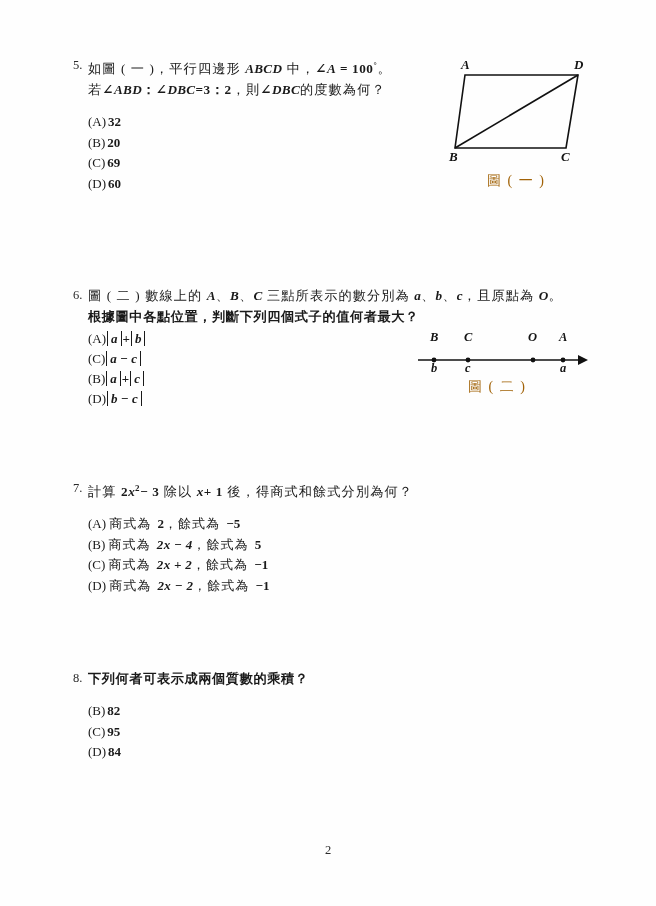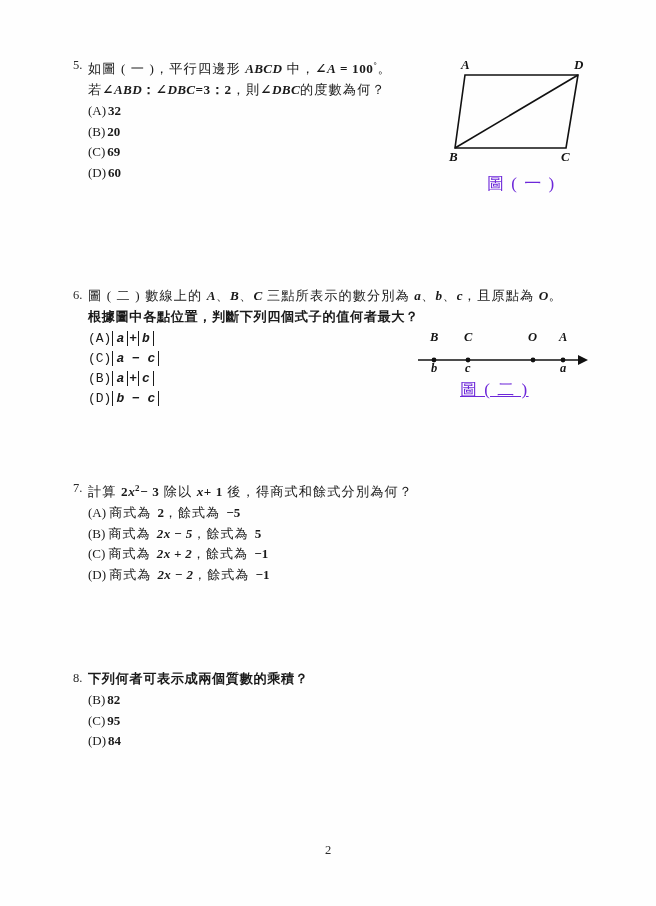--- a/index.html
+++ b/index.html
@@ -48,21 +48,21 @@
     font-weight: 600;
   }
   .stem .cjk { font-weight: 500; letter-spacing: 1.1px; text-align: center; }
   .mathi {
     font-style: italic;
     font-weight: bold;
     letter-spacing: 0.3px;
   }
   .mathb { font-weight: bold; font-style: normal; }
   .opts {
-    margin-top: 1px;
+    margin-top: 12px;
   }
   .opt {
     font-size: 13px;
     line-height: 20.5px;
     white-space: nowrap;
   }
   .opt .lab {
     font-style: normal;
     font-weight: 400;
     letter-spacing: 0;
@@ -96,24 +96,24 @@
     font-size: 9px;
     vertical-align: super;
     font-weight: bold;
     font-style: normal;
   }
 
   
   .figure { position: absolute; }
   .fig-caption {
     position: absolute;
-    font-size: 17px;
+    font-size: 14px;
     letter-spacing: 1.5px;
     white-space: nowrap;
-    color: #6d28d9;
+    color: #a16207;
   }
   .fig-label {
     position: absolute;
     font-size: 13px;
     font-style: italic;
     font-weight: bold;
     color: #141414;
     white-space: nowrap;
   }
   .fig-label.small {
@@ -166,21 +166,21 @@
     <span class="fig-caption" style="left:47px; top:117px;">圖 ( 一 )</span>
   </div>
 
   <div class="question" style="left:62px; top:285px; width:390px;">
     <div class="q-num">6.</div>
     <div class="q-body">
       <div class="stem">
         <span class="cjk">圖 ( 二 ) 數線上的 </span><span class="mathi">A</span><span class="cjk">、</span><span class="mathi">B</span><span class="cjk">、</span><span class="mathi">C</span><span class="cjk"> 三點所表示的數分別為 </span><span class="mathi">a</span><span class="cjk">、</span><span class="mathi">b</span><span class="cjk">、</span><span class="mathi">c</span><span class="cjk">，且原點為 </span><span class="mathi">O</span><span class="cjk">。</span>
       </div>
       <div class="stem cjk">根據圖中各點位置，判斷下列四個式子的值何者最大？</div>
-      <div class="opts" style="margin-top:2px;font-family:Liberation Mono, monospace;">
+      <div class="opts" style="margin-top:2px;">
         <div class="opt-abs">
           <span class="lab">(A)</span><span class="abs">a</span><span class="mathb">+</span><span class="abs">b</span>
         </div>
         <div class="opt-abs">
           <span class="lab">(C)</span><span class="abs">a − c</span>
         </div>
         <div class="opt-abs">
           <span class="lab">(B)</span><span class="abs">a</span><span class="mathb">+</span><span class="abs">c</span>
         </div>
         <div class="opt-abs">
@@ -199,32 +199,32 @@
       <circle cx="123" cy="22" r="2.4" fill="#111111"></circle>
       <circle cx="153" cy="22" r="2.4" fill="#111111"></circle>
     </svg>
     <span class="fig-label small" style="left:20px; top:0px;">B</span>
     <span class="fig-label small" style="left:21px; top:31px;">b</span>
     <span class="fig-label small" style="left:54px; top:0px;">C</span>
     <span class="fig-label small" style="left:55px; top:31px;">c</span>
     <span class="fig-label small" style="left:118px; top:0px;">O</span>
     <span class="fig-label small" style="left:149px; top:0px;">A</span>
     <span class="fig-label small" style="left:150px; top:31px;">a</span>
-    <span class="fig-caption" style="left:50px; top:48px;text-decoration:underline;">圖 ( 二 )</span>
+    <span class="fig-caption" style="left:58px; top:48px;">圖 ( 二 )</span>
   </div>
 
   <div class="question" style="left:62px; top:478px; width:400px;">
     <div class="q-num">7.</div>
     <div class="q-body">
       <div class="stem">
         <span class="cjk">計算 </span><span class="mathb">2</span><span class="mathi">x</span><sup class="pw">2</sup><span class="mathb">− 3</span><span class="cjk"> 除以 </span><span class="mathi">x</span><span class="mathb">+ 1</span><span class="cjk"> 後，得商式和餘式分別為何？</span>
       </div>
       <div class="opts">
         <div class="opt"><span class="lab">(A)</span> <span class="cjk">商式為 </span><span class="val mathb">2</span><span class="cjk">，餘式為 </span><span class="val mathb">−5</span></div>
-        <div class="opt"><span class="lab">(B)</span> <span class="cjk">商式為 </span><span class="val mathi">2x − 5</span><span class="cjk">，餘式為 </span><span class="val mathb">5</span></div>
+        <div class="opt"><span class="lab">(B)</span> <span class="cjk">商式為 </span><span class="val mathi">2x − 4</span><span class="cjk">，餘式為 </span><span class="val mathb">5</span></div>
         <div class="opt"><span class="lab">(C)</span> <span class="cjk">商式為 </span><span class="val mathi">2x + 2</span><span class="cjk">，餘式為 </span><span class="val mathb">−1</span></div>
         <div class="opt"><span class="lab">(D)</span> <span class="cjk">商式為 </span><span class="val mathi">2x − 2</span><span class="cjk">，餘式為 </span><span class="val mathb">−1</span></div>
       </div>
     </div>
   </div>
 
   <div class="question" style="left:62px; top:668px; width:380px;">
     <div class="q-num">8.</div>
     <div class="q-body">
       <div class="stem cjk">下列何者可表示成兩個質數的乘積？</div>

